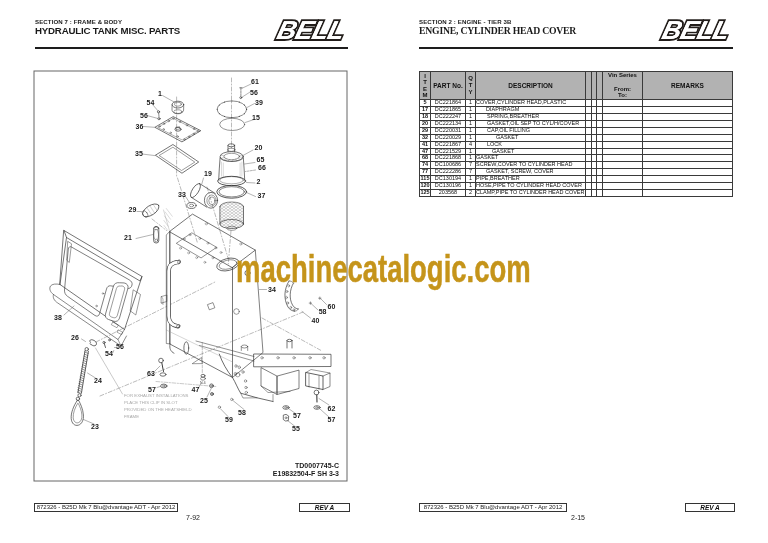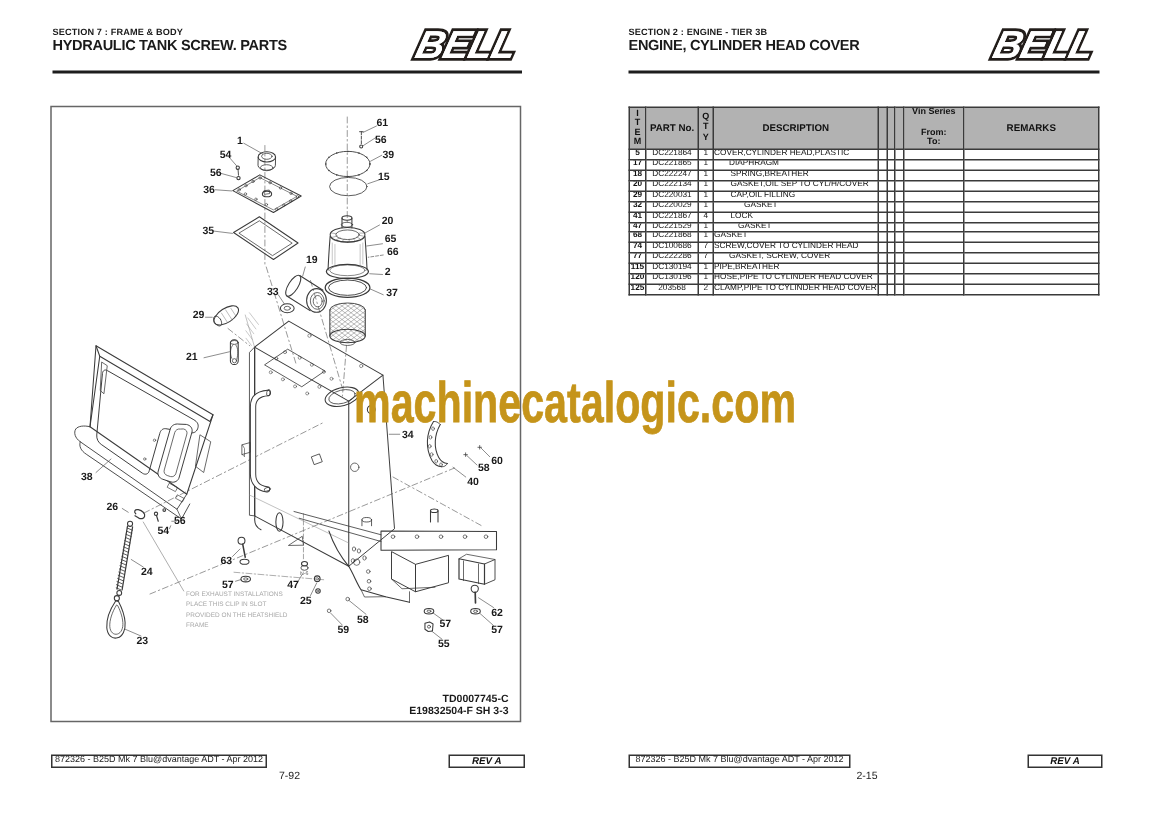--- a/index.html
+++ b/index.html
@@ -485,25 +485,25 @@
   <text x="124" y="418">FRAME</text>
 </g>
 
 <g font-family="Liberation Sans, sans-serif" font-size="7px" font-weight="bold" fill="#1a1a1a" text-anchor="end">
   <text x="339" y="468">TD0007745-C</text>
   <text x="339" y="476">E19832504-F SH 3-3</text>
 </g>
 </svg>
 
 <div class="abs hdr-small" style="left:35px;top:19.4px;">SECTION 7 : FRAME &amp; BODY</div>
-<div class="abs hdr-big" style="left:35px;top:25.9px;">HYDRAULIC TANK SCREW. PARTS</div>
+<div class="abs hdr-big" style="left:35px;top:25.9px;">HYDRAULIC TANK MISC. PARTS</div>
 <div class="rule" style="left:35px;top:46.5px;width:313px;"></div>
 
 <div class="abs hdr-small" style="left:419px;top:19.4px;">SECTION 2 : ENGINE - TIER 3B</div>
-<div class="abs hdr-big" style="left:419px;top:25.9px;">ENGINE, CYLINDER HEAD COVER</div>
+<div class="abs hdr-big" style="left:419px;top:25.9px;font-family:Liberation Serif, serif;">ENGINE, CYLINDER HEAD COVER</div>
 <div class="rule" style="left:419px;top:46.5px;width:314px;"></div>
 
 <svg class="abs" style="left:268px;top:14px" width="86" height="31" viewBox="0 0 86 31">
   <g transform="skewX(-14)" font-family="Liberation Sans, sans-serif" font-weight="bold" font-style="italic">
     <text x="14" y="25" font-size="26" fill="#fff" stroke="#221d1a" stroke-width="3.8" paint-order="stroke" letter-spacing="-0.5">BELL</text>
     <text x="14" y="25" font-size="26" fill="#fff" letter-spacing="-0.5">BELL</text>
   </g>
 </svg>
 <svg class="abs" style="left:653px;top:14px" width="86" height="31" viewBox="0 0 86 31">
   <g transform="skewX(-14)" font-family="Liberation Sans, sans-serif" font-weight="bold" font-style="italic">

